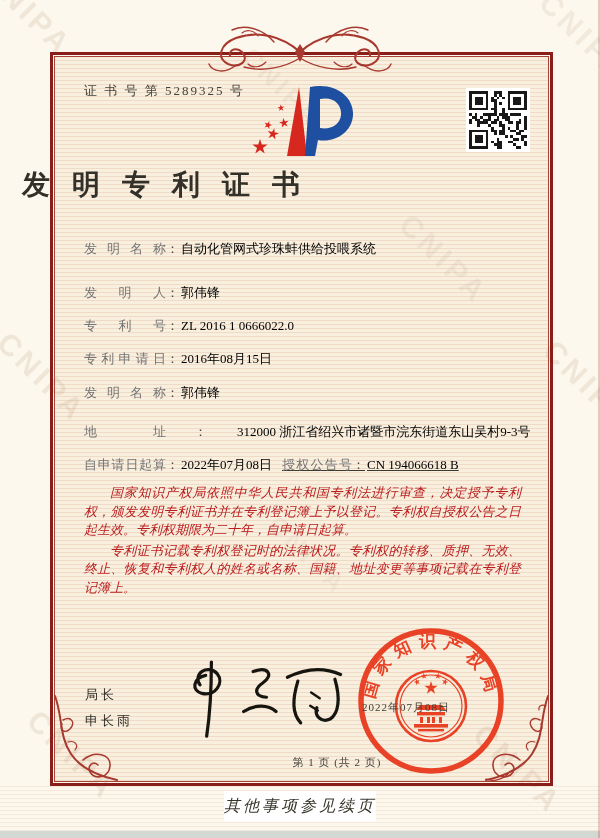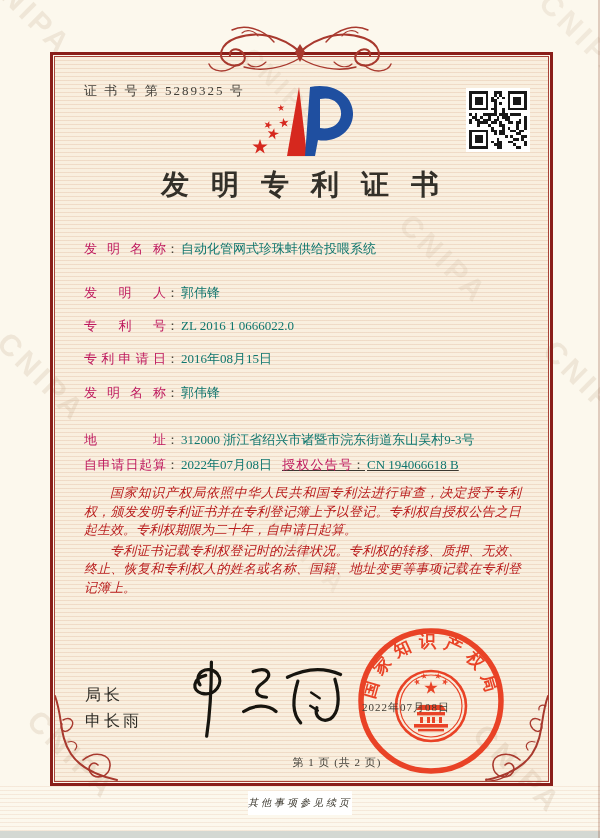--- a/index.html
+++ b/index.html
@@ -78,75 +78,74 @@
 
   .logo{position:absolute;left:240px;top:84px;width:120px;height:78px;}
   .qr{
     position:absolute;left:466px;top:88px;width:64px;height:64px;
     background:#ffffff;padding:3px;box-sizing:border-box;
   }
   .qr svg{width:100%;height:100%;background:#fff;}
 
   .title{
     position:absolute;left:0;top:166px;width:100%;
-    text-align:center;
     font-size:28px;font-weight:bold;color:#333029;
     letter-spacing:22px;text-indent:22px;
   }
 
   .fields{position:absolute;left:84px;top:240px;width:440px;font-size:13px;color:#3c3931;}
   .field-row{position:absolute;left:0;display:flex;align-items:baseline;white-space:nowrap;}
   .f-name{top:0px;}
   .f-inventor{top:44px;}
   .f-patno{top:77px;}
   .f-filing{top:110px;}
   .f-patentee{top:144px;}
-  .f-address{top:191px;}
+  .f-address{top:183px;gap:28px;}
   .f-grant{top:216px;}
   .flabel{
     display:inline-block;width:82px;
     text-align:justify;text-align-last:justify;
-    color:#be185d;
+    color:#737373;
   }
   .fcolon{color:#4a463c;}
-  .fvalue{color:#0f766e;margin-left:2px;}
+  .fvalue{color:#000000;margin-left:2px;}
   .grant-no-group{margin-left:10px;display:flex;align-items:baseline;text-decoration:underline;}
   .grant-no-group .flabel{width:70px;}
 
   .body-text{
     position:absolute;left:84px;top:484px;width:437px;
     font-size:13px;line-height:18.6px;color:#b91c1c;
     font-style:italic;
     text-align:justify;
   }
   .body-text p{margin:0 0 2px 0;text-indent:2em;}
 
   .signoff{
     position:absolute;left:85px;top:682px;
-    font-size:16px;color:#2e2c26;letter-spacing:3px;line-height:26px;
+    font-size:13px;color:#2e2c26;letter-spacing:3px;line-height:26px;
     font-family:"Liberation Sans","DejaVu Sans",sans-serif;
   }
   .signature{position:absolute;left:162px;top:652px;width:190px;height:100px;}
 
   .seal{position:absolute;left:356px;top:626px;width:150px;height:150px;z-index:5;
         mix-blend-mode:multiply;opacity:0.95;}
   .seal-date{
     position:absolute;left:362px;top:700px;z-index:5;
     font-size:11px;color:#3f3c34;letter-spacing:1px;
   }
 
   .page-info{
     position:absolute;left:0;top:755px;width:100%;text-align:center;
     font-size:11px;color:#44413a;letter-spacing:1px;padding-left:37px;
   }
   .footer-note{
     position:absolute;left:50%;top:791px;transform:translateX(-50%);
     background:#ffffff;
     padding:5px 0;
-    font-size:10px;color:#3a362c;letter-spacing:3px;
+    font-size:16px;color:#3a362c;letter-spacing:3px;
     z-index:5;font-style:italic;
   }
 
   .ornament-top{position:absolute;left:200px;top:20px;width:200px;height:60px;z-index:4;}
   .corner-br{position:absolute;left:478px;top:692px;width:78px;height:96px;z-index:4;}
   .corner-bl{position:absolute;left:47px;top:692px;width:78px;height:96px;z-index:4;transform:scaleX(-1);}
 </style>
 </head>
 <body>
 

